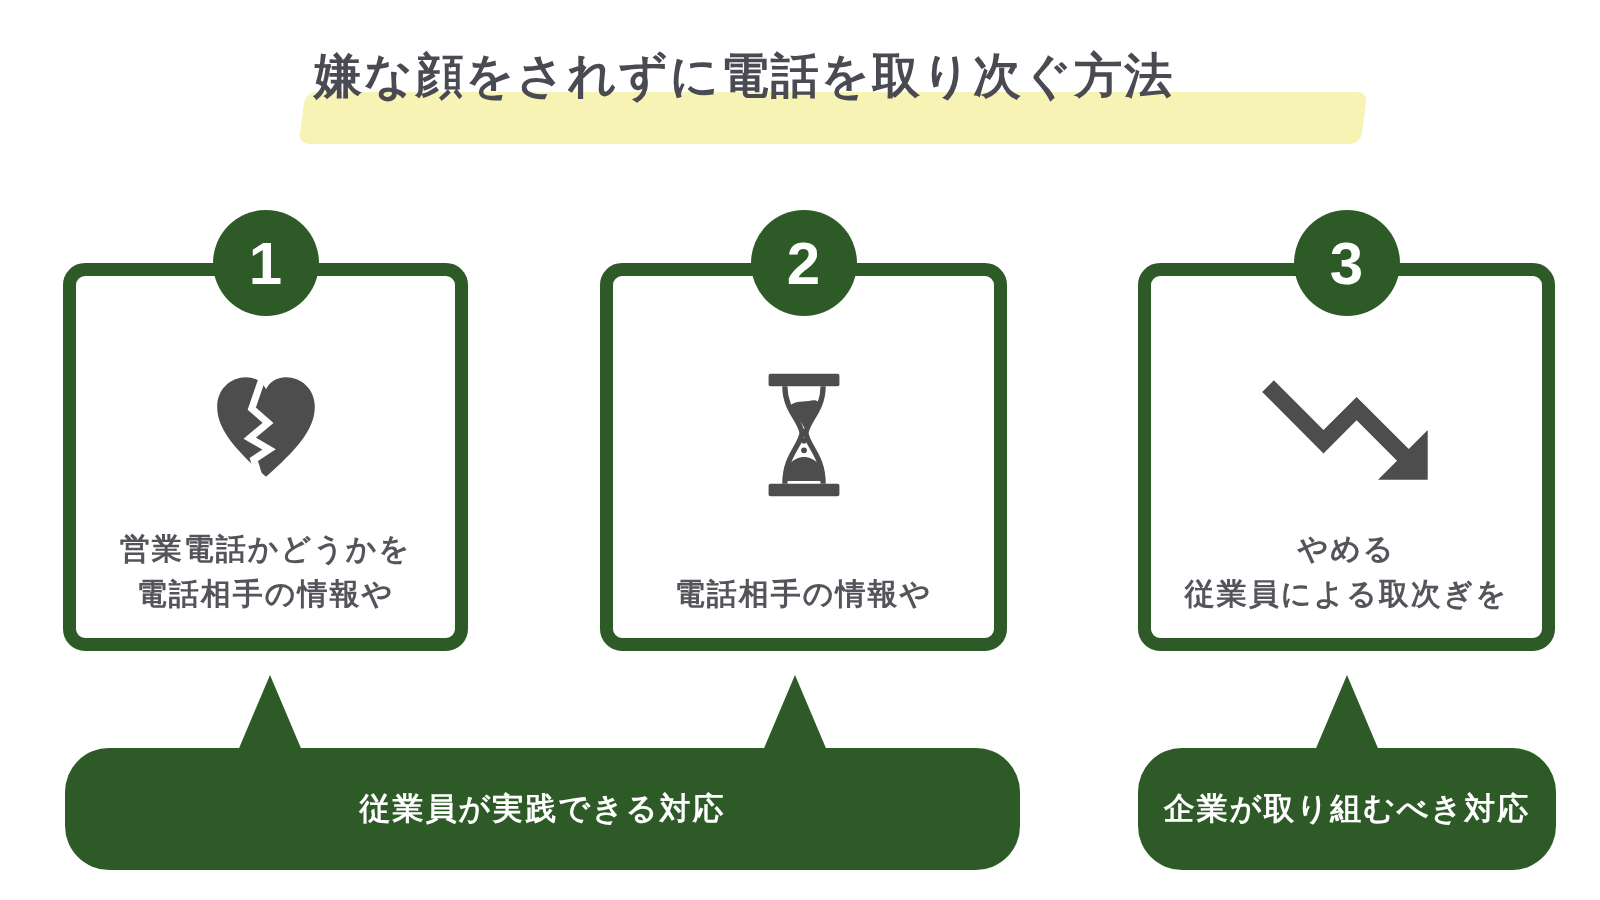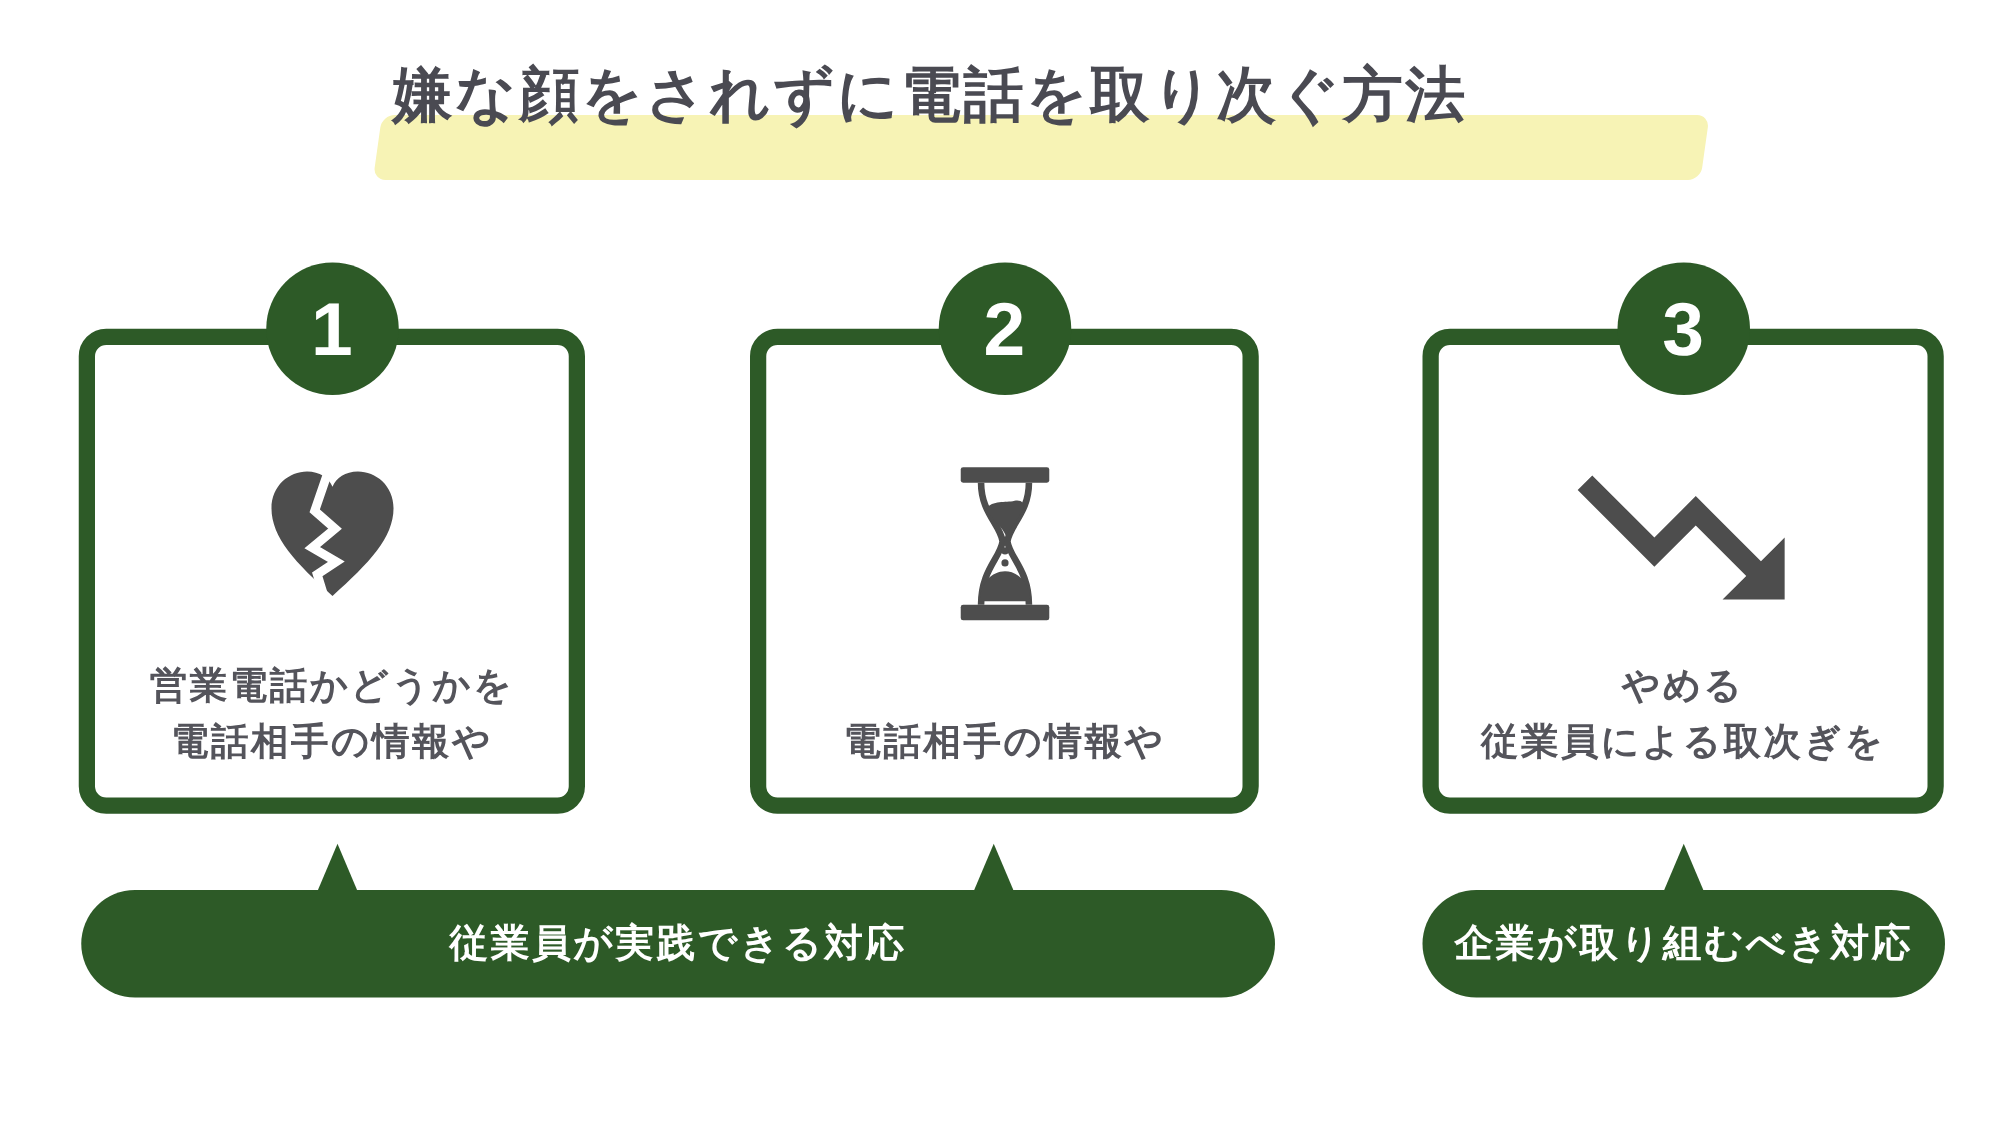--- a/index.html
+++ b/index.html
@@ -38,21 +38,21 @@
     line-height:0;
   }
   .card-label {
     position:absolute; bottom:22px; left:0; width:100%; text-align:center;
     font-size:30px; font-weight:800; color:#54545b; line-height:45px;
     letter-spacing:2px;
   }
 
   
   .banner {
-    position:absolute; top:712px; height:86px; background:#2d5a27;
+    position:absolute; top:748px; height:122px; background:#2d5a27;
     border-radius:44px; display:flex; align-items:center; justify-content:center;
     color:#ffffff; font-size:31px; font-weight:800; letter-spacing:2px;
     z-index:1;
   }
   .banner-left  { left:65px;   width:955px; }
   .banner-right { left:1138px; width:418px; }
 
   .tail {
     position:absolute; top:675px; width:0; height:0;
     border-left:33px solid transparent; border-right:33px solid transparent;

